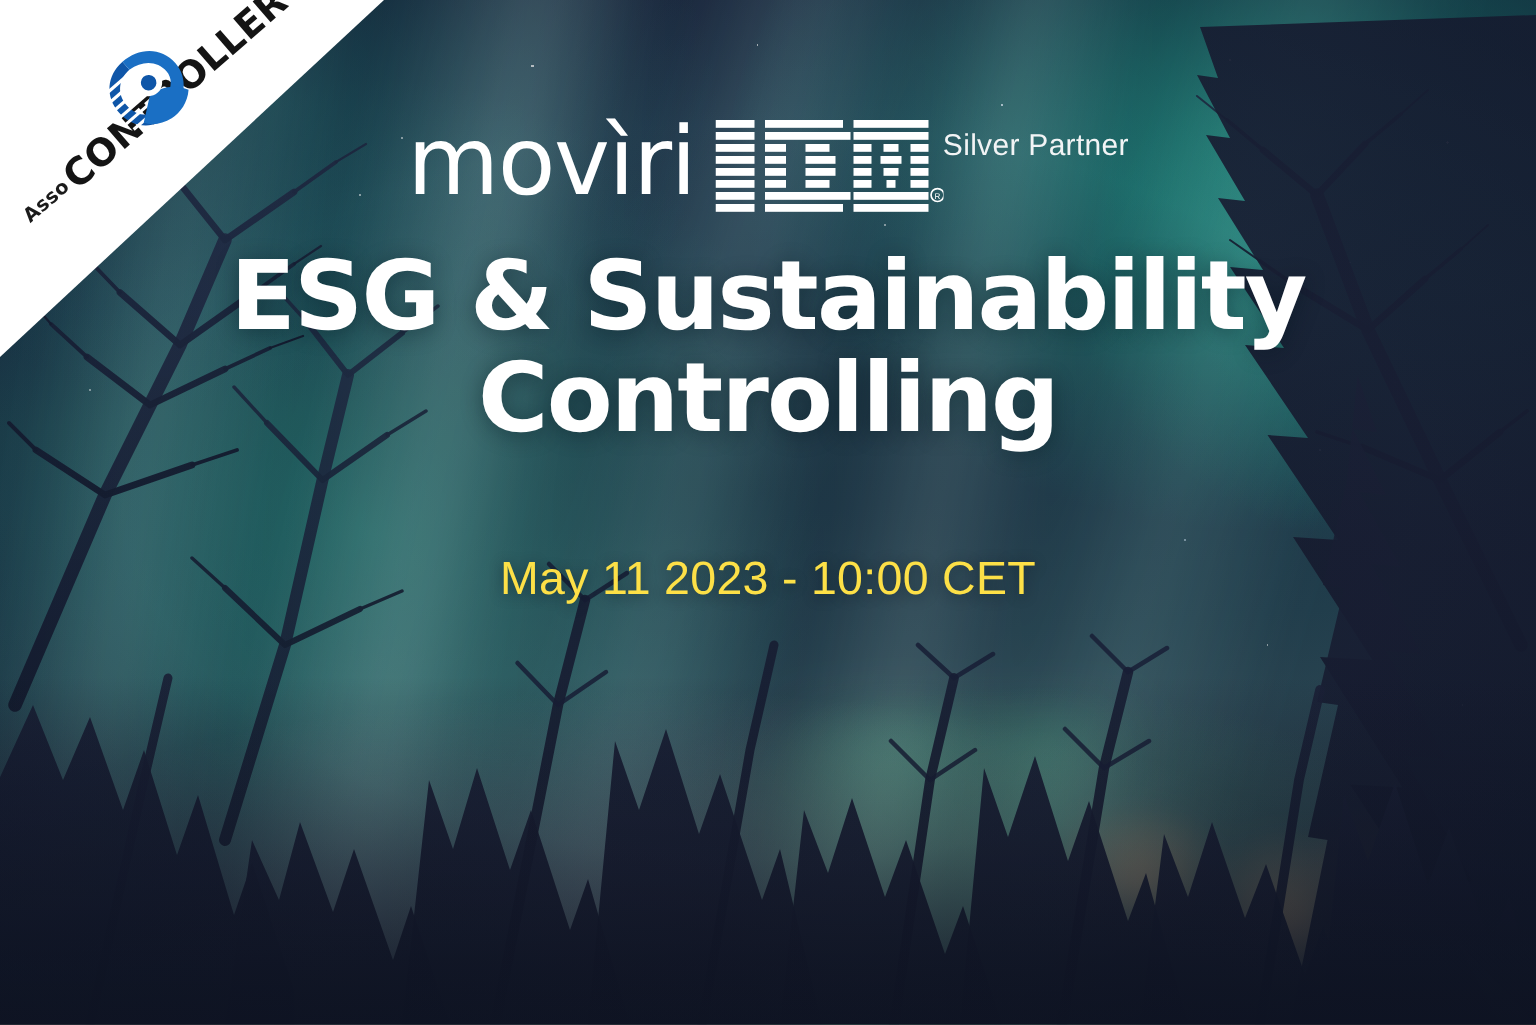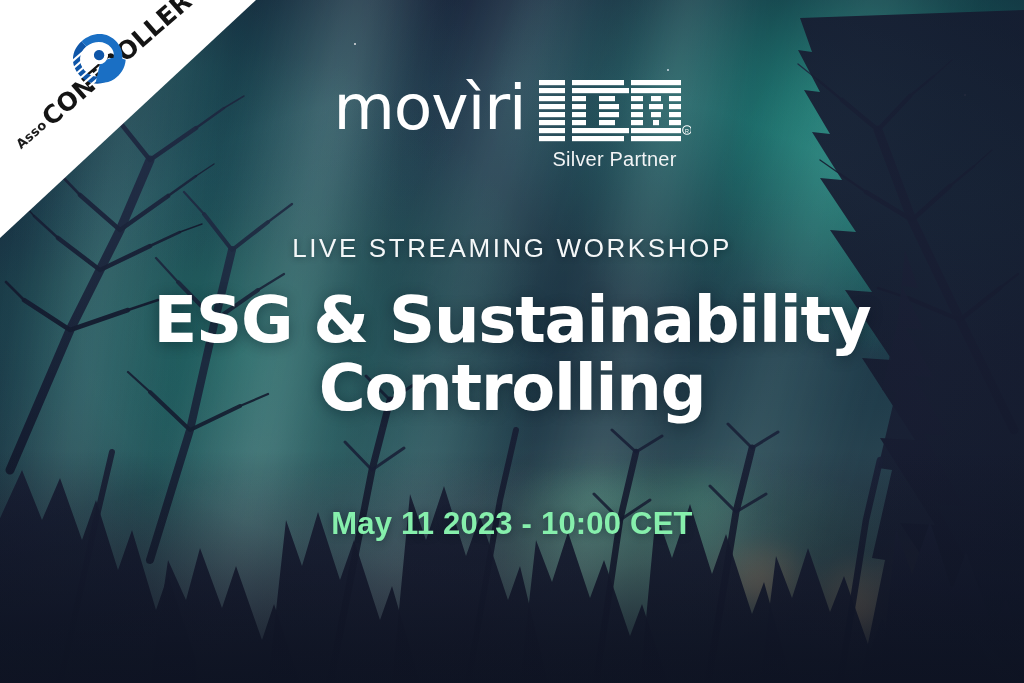--- a/index.html
+++ b/index.html
@@ -222,22 +222,22 @@
     font-size: 63px;
     font-weight: 400;
     letter-spacing: -1px;
     color: #fff;
     line-height: .95;
     position: relative;
     top: 2px;
   }
   .ibm-block {
     display: flex;
-    flex-direction: column;
-    align-items: center;
+    flex-direction: row;
+    align-items: flex-start;
     margin-top: 4px;
   }
   .ibm-mark { display: block; }
   .ibm-sub {
     font-family: "Liberation Sans", sans-serif;
     font-size: 20px;
     font-weight: 400;
     color: #f2f4f5;
     letter-spacing: .2px;
     margin-top: 6px;
@@ -261,26 +261,26 @@
     font-size: 64px;
     line-height: 1.07;
     letter-spacing: -1.2px;
     color: #ffffff;
     text-shadow: 0 2px 14px rgba(0,18,28,.42);
     max-width: 900px;
   }
   .headline .line2 { display: block; }
 
   .datetime {
-    margin-top: 40px;
+    margin-top: 24px;
     font-family: "Liberation Sans", sans-serif;
     font-size: 31px;
-    font-weight: 700;
+    font-weight: 400;
     letter-spacing: .2px;
-    color: #86efac;
+    color: #fde047;
     text-shadow: 0 1px 9px rgba(0,18,28,.45);
   }
 </style>
 </head>
 <body>
 
 <div class="banner">
 
   <div class="sky"></div>
   <div class="curtains"></div>
@@ -451,21 +451,20 @@
             <rect x="92" y="56" width="50" height="5.2"></rect>
 
             <circle cx="148" cy="50" r="4.3" fill="none" stroke="#ffffff" stroke-width="1.1"></circle>
             <text x="148" y="52.6" font-size="5.4" text-anchor="middle" font-family="Liberation Sans, sans-serif" fill="#ffffff">R</text>
           </g>
         </svg>
         <div class="ibm-sub">Silver Partner</div>
       </div>
     </div>
 
-    <div class="kicker">LIVE STREAMING WORKSHOP</div>
 
     <h1 class="headline">
       <span>ESG &amp; Sustainability</span>
       <span class="line2">Controlling</span>
     </h1>
 
     <div class="datetime">May 11 2023 - 10:00 CET</div>
   </div>
 </div>
 

